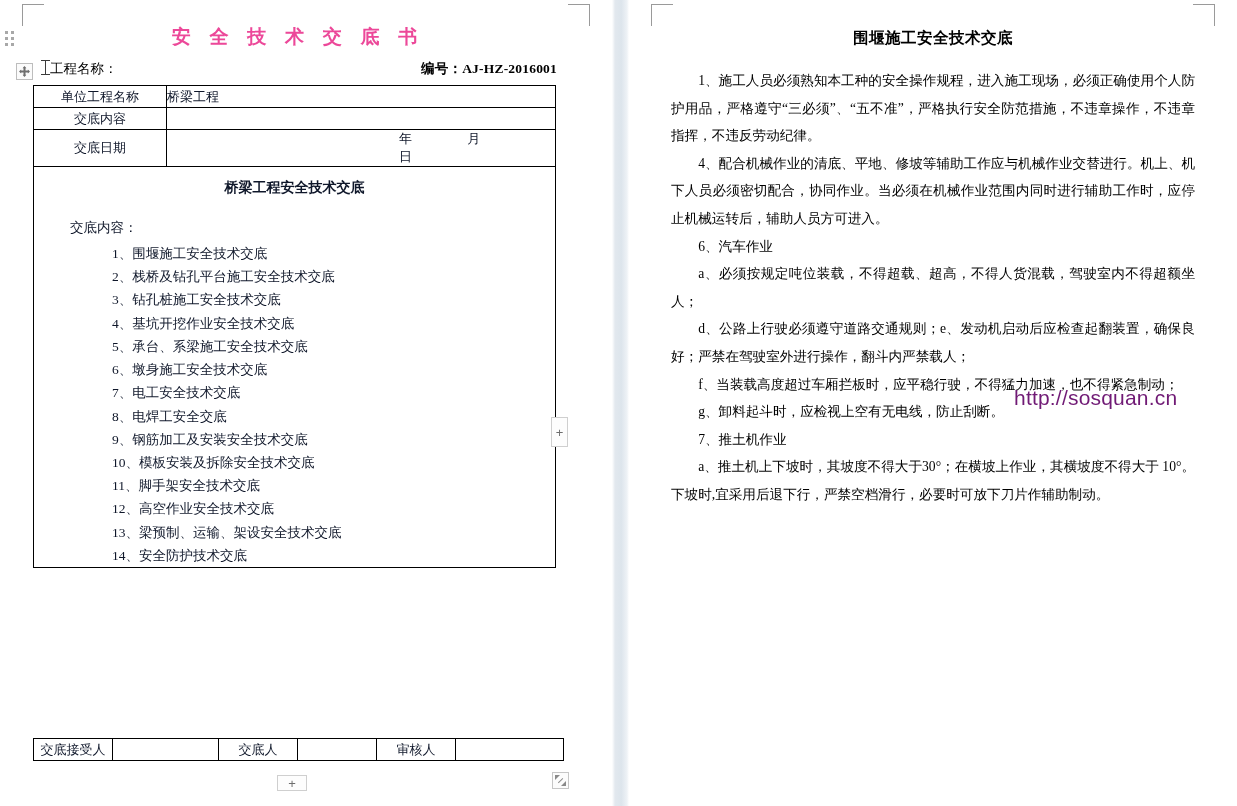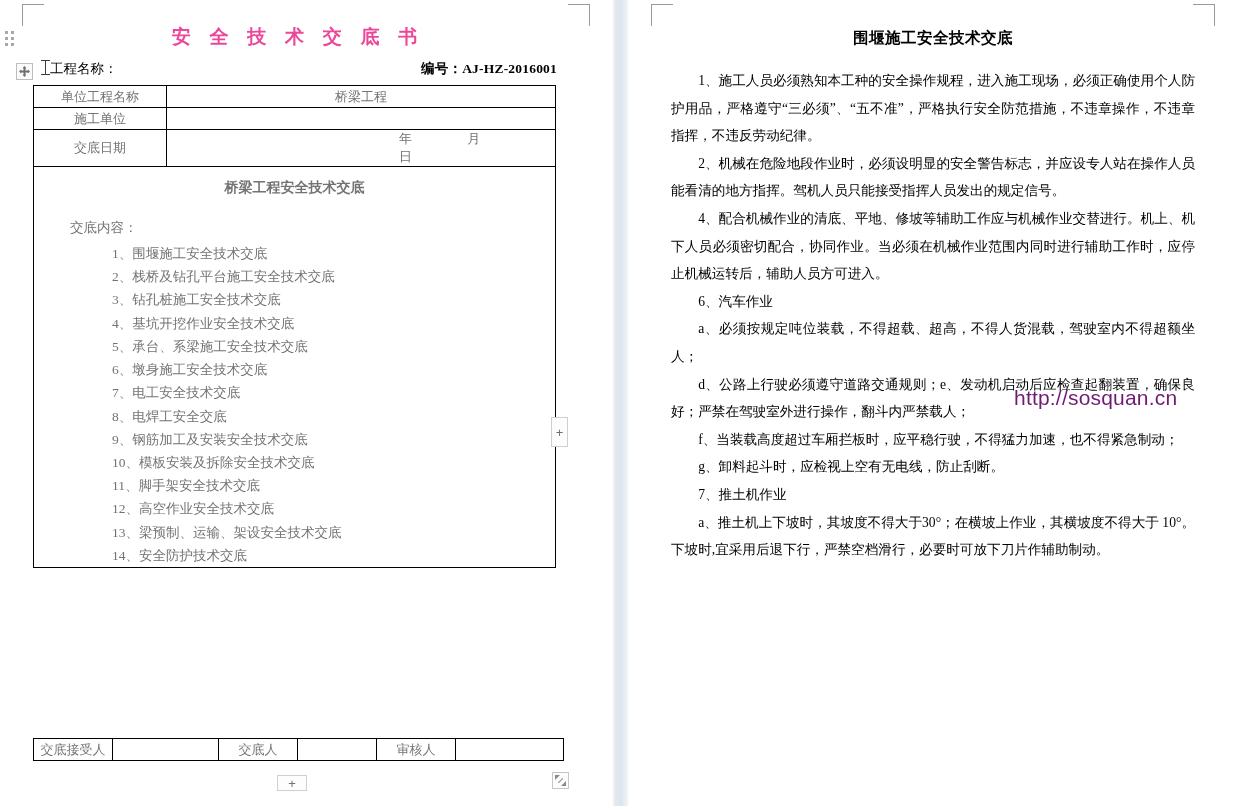--- a/index.html
+++ b/index.html
@@ -161,24 +161,24 @@
     border-collapse: collapse;
     width: 523px;
     table-layout: fixed;
   }
   table.form td {
     border: 1px solid #000;
     font-size: 13px;
     padding: 0;
     height: 21px;
     vertical-align: middle;
-    color: #737373;
+    color: #0f172a;
   }
   td.lbl { text-align: center; width: 132px; }
-  td.val { text-align: center; }
+  td.val { text-align: left; }
   td.date-val { text-align: left; padding-left: 0; }
   .date-spread { display: inline-block; padding-left: 232px; letter-spacing: 26px; }
 
   td.body-cell {
     height: 577px;
     vertical-align: top;
     padding: 0;
   }
   .body-inner { padding: 10px 10px 0 10px; }
   .sub-title {
@@ -261,21 +261,21 @@
         <span class="code">编号：AJ-HZ-2016001</span>
       </div>
 
       <table class="form">
         <tbody>
           <tr>
             <td class="lbl">单位工程名称</td>
             <td class="val">桥梁工程</td>
           </tr>
           <tr>
-            <td class="lbl">施工单位</td>
+            <td class="lbl">交底内容</td>
             <td class="val"></td>
           </tr>
           <tr>
             <td class="lbl">交底日期</td>
             <td class="val date-val">
               <span class="date-spread">年      月      日</span>
             </td>
           </tr>
 
           <tr>
@@ -326,21 +326,20 @@
   <div id="page-gutter"></div>
 
   <div class="page" id="page-right">
     <div class="cropmark cm-tl" style="left:22px; top:4px;"></div>
     <div class="cropmark cm-tr" style="right:22px; top:4px;"></div>
 
     <div id="doc-right">
       <div class="r-title">围堰施工安全技术交底</div>
       <div id="right-paragraphs">
           <p class="r-para">1、施工人员必须熟知本工种的安全操作规程，进入施工现场，必须正确使用个人防护用品，严格遵守“三必须”、“五不准”，严格执行安全防范措施，不违章操作，不违章指挥，不违反劳动纪律。</p>
-          <p class="r-para">2、机械在危险地段作业时，必须设明显的安全警告标志，并应设专人站在操作人员能看清的地方指挥。驾机人员只能接受指挥人员发出的规定信号。</p>
           <p class="r-para">4、配合机械作业的清底、平地、修坡等辅助工作应与机械作业交替进行。机上、机下人员必须密切配合，协同作业。当必须在机械作业范围内同时进行辅助工作时，应停止机械运转后，辅助人员方可进入。</p>
           <p class="r-para">6、汽车作业</p>
           <p class="r-para">a、必须按规定吨位装载，不得超载、超高，不得人货混载，驾驶室内不得超额坐人；</p>
           <p class="r-para">d、公路上行驶必须遵守道路交通规则；e、发动机启动后应检查起翻装置，确保良好；严禁在驾驶室外进行操作，翻斗内严禁载人；</p>
           <p class="r-para">f、当装载高度超过车厢拦板时，应平稳行驶，不得猛力加速，也不得紧急制动；</p>
           <p class="r-para">g、卸料起斗时，应检视上空有无电线，防止刮断。</p>
           <p class="r-para">7、推土机作业</p>
           <p class="r-para">a、推土机上下坡时，其坡度不得大于30°；在横坡上作业，其横坡度不得大于 10°。下坡时,宜采用后退下行，严禁空档滑行，必要时可放下刀片作辅助制动。</p>
         </div>
     </div>

